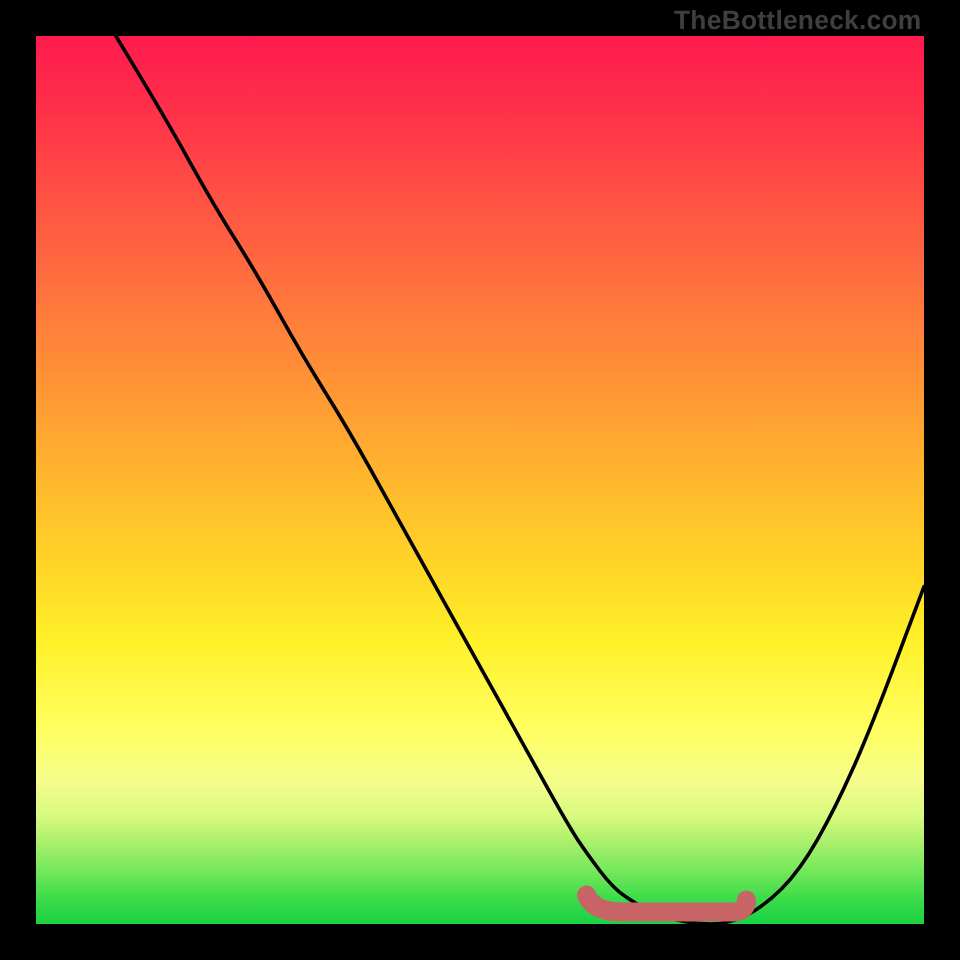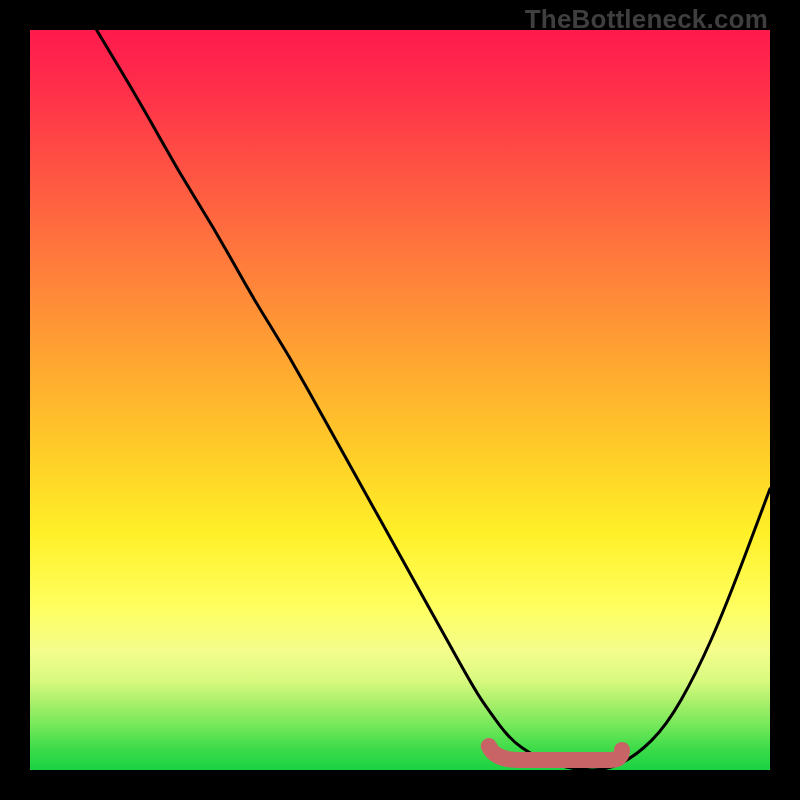--- a/index.html
+++ b/index.html
@@ -40,21 +40,21 @@
       #74e85a 94%,
       #3fdc4a 97%,
       #18d242 100%
     );
   }
   .watermark {
     position: absolute;
     top: 4px;
     right: 32px;
     color: #3f3f3f;
-    font-size: 26px;
+    font-size: 22px;
     font-weight: 600;
     letter-spacing: 0.2px;
     pointer-events: none;
   }
   svg.curve {
     position: absolute;
     left: 0;
     top: 0;
     width: 740px;
     height: 740px;

